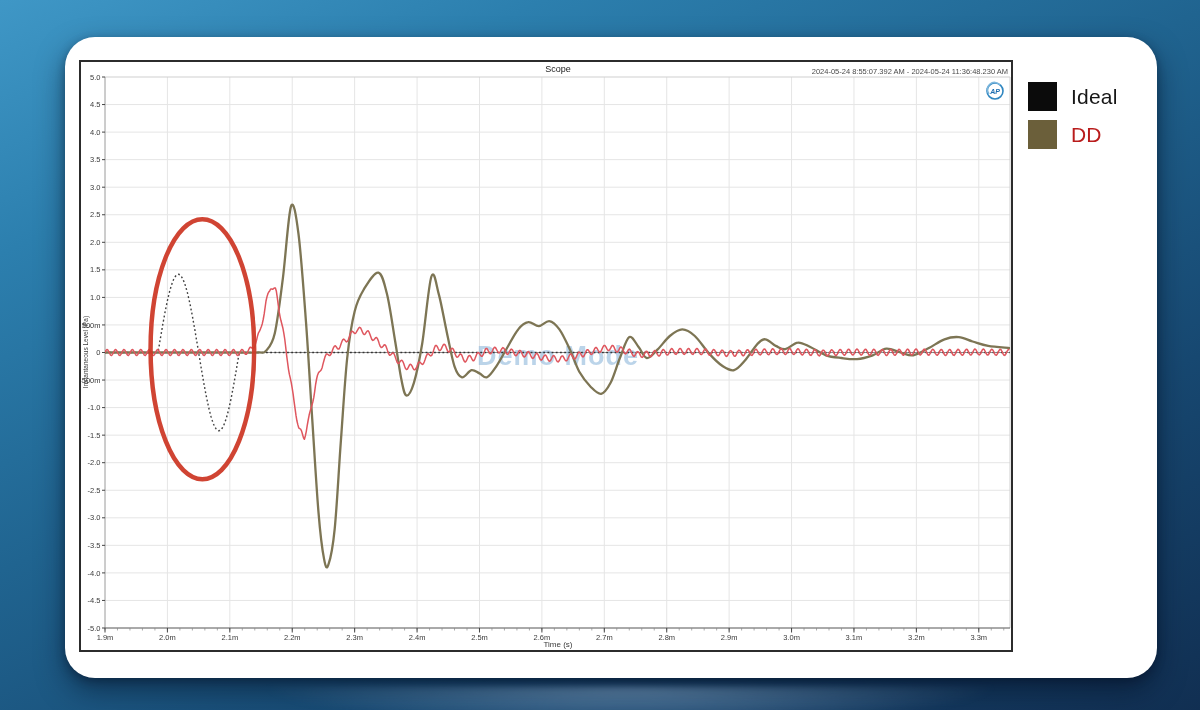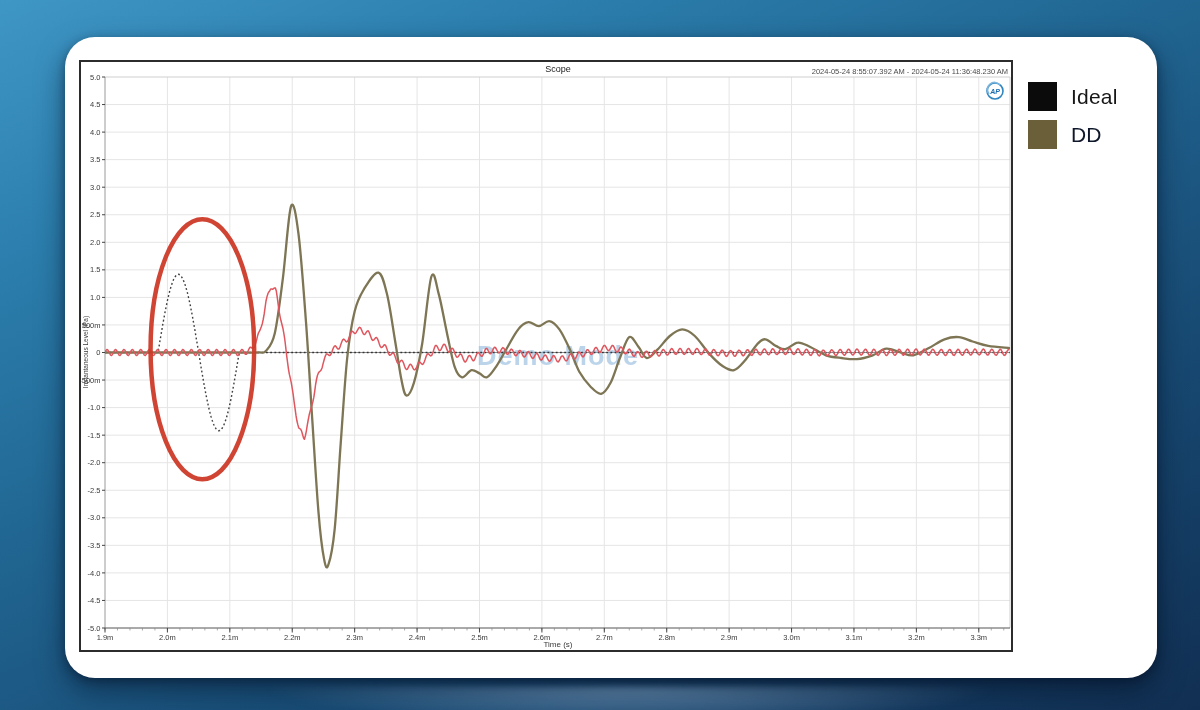--- a/index.html
+++ b/index.html
@@ -242,16 +242,16 @@
       </g>
     </svg>
   </div>
   <div class="legend" id="legend">
       <div class="legend-row">
         <div class="legend-swatch" style="background: rgb(11, 11, 11);"></div>
         <div class="legend-label" style="color: rgb(22, 22, 22); text-align: right;">Ideal</div>
       </div>
       <div class="legend-row">
         <div class="legend-swatch" style="background: rgb(107, 95, 58);"></div>
-        <div class="legend-label" style="color: #0f172a;">DD</div>
+        <div class="legend-label" style="color: #b91c1c;">DD</div>
       </div>
     </div>
 </div>
 
 </body></html>

